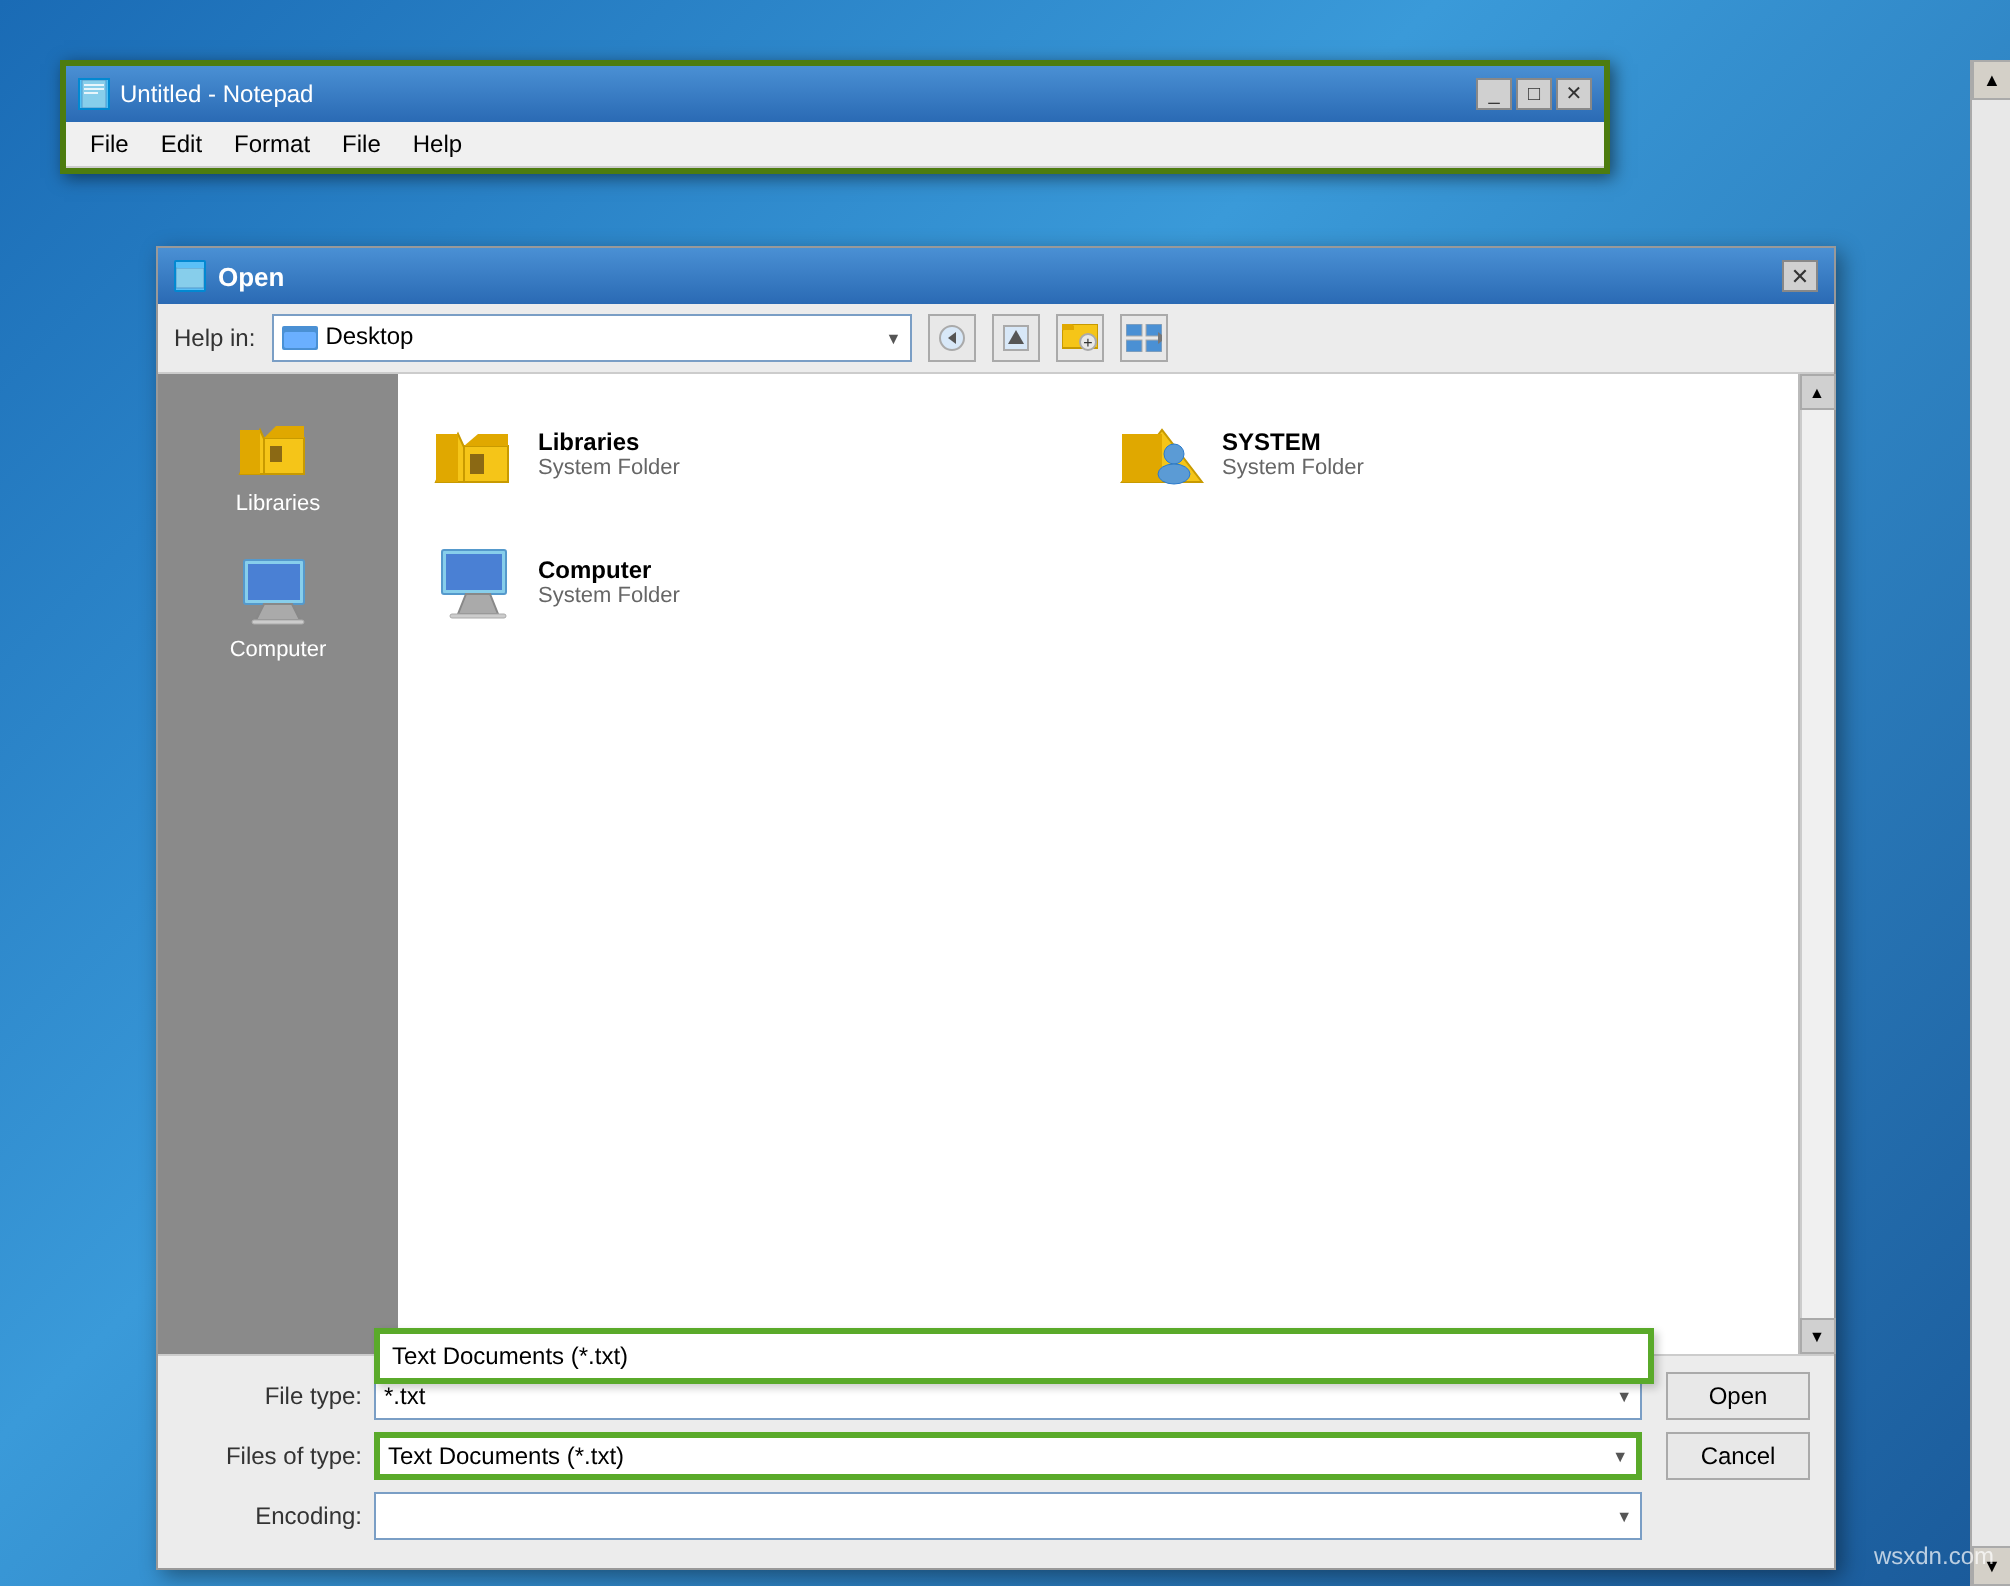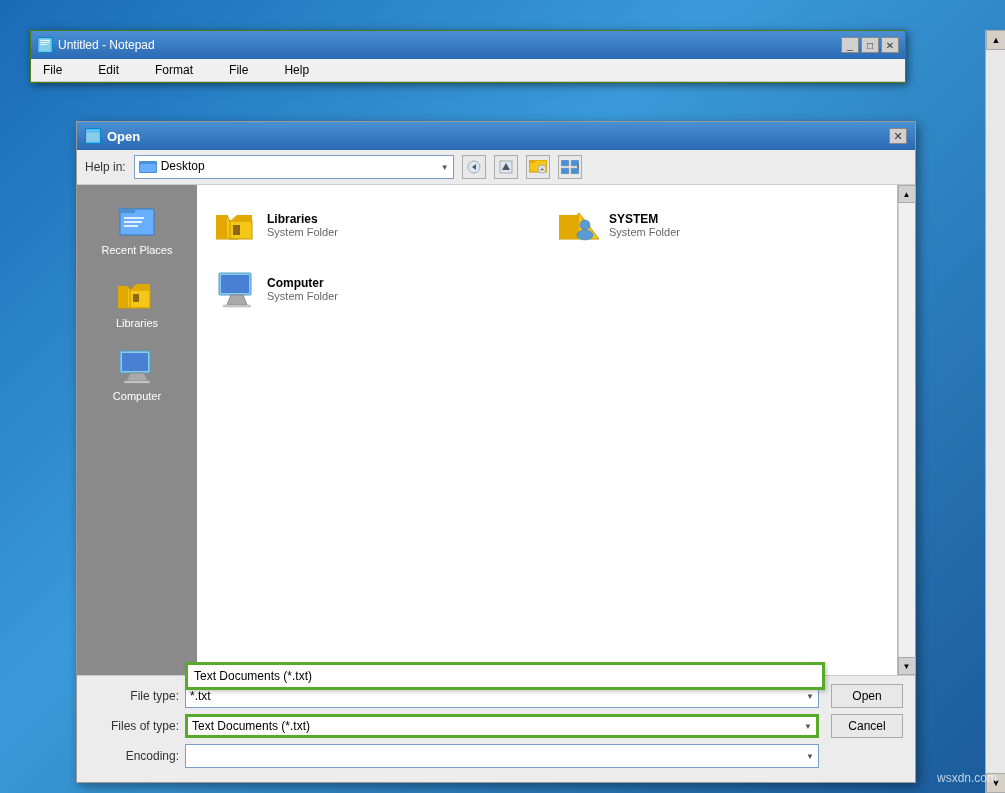--- a/index.html
+++ b/index.html
@@ -34,23 +34,23 @@
       letter-spacing: 6px;
       pointer-events: none;
       z-index: 1;
     }
 
     
     .notepad-window {
       position: absolute;
       top: 30px;
       left: 30px;
-      width: 876px;
+      width: 775px;
       background: #5eead4;
-      border: 1px solid #4d7c0f;
+      border: 3px solid #4d7c0f;
       box-shadow: 2px 2px 8px rgba(0,0,0,0.5);
     }
 
     .notepad-titlebar {
       background: linear-gradient(to bottom, #4a90d4 0%, #2a6ab4 100%);
       color: white;
       padding: 4px 6px;
       display: flex;
       align-items: center;
       justify-content: space-between;
@@ -99,21 +99,21 @@
 
     .title-btn.close-btn {
       background: #d0d0d0;
     }
 
     
     .notepad-menubar {
       background: #f0f0f0;
       padding: 2px 4px;
       display: flex;
-      gap: 20px;
+      gap: 0;
       border-bottom: 1px solid #ccc;
     }
 
     .menu-item {
       padding: 2px 8px;
       cursor: pointer;
       font-size: 12px;
       color: #000;
     }
 
@@ -544,33 +544,20 @@
           <rect x="10" y="8" width="8" height="6" fill="#4a90d4" stroke="#aaa" stroke-width="0.5"></rect>
           <polygon points="16,4 20,7 16,10" fill="#777"></polygon>
         </svg>
       </div>
     </div>
 
     <div class="dialog-body">
 
       <div class="dialog-sidebar">
 
-        <div class="sidebar-item">
-          <div class="sidebar-icon">
-            <svg width="42" height="42" viewBox="0 0 42 42">
-              <rect x="4" y="10" width="34" height="26" fill="#6aafff" stroke="#2a7acc" stroke-width="1" rx="1"></rect>
-              <rect x="4" y="10" width="15" height="4" fill="#4a90d4"></rect>
-              <polygon points="0,12 5,8 5,12" fill="#4a90d4"></polygon>
-              <rect x="8" y="18" width="20" height="2" fill="white" opacity="0.8"></rect>
-              <rect x="8" y="22" width="18" height="2" fill="white" opacity="0.8"></rect>
-              <rect x="8" y="26" width="14" height="2" fill="white" opacity="0.8"></rect>
-            </svg>
-          </div>
-          <span class="sidebar-label">Recent Places</span>
-        </div>
 
         <div class="sidebar-item">
           <div class="sidebar-icon">
             <svg width="42" height="42" viewBox="0 0 42 42">
               <polygon points="2,36 12,14 22,36" fill="#f5c518" stroke="#c89a00" stroke-width="1"></polygon>
               <polygon points="2,14 12,14 12,36 2,36" fill="#e0a800"></polygon>
               <rect x="14" y="18" width="20" height="18" fill="#f5c518" stroke="#c89a00" stroke-width="1"></rect>
               <polygon points="14,18 20,12 34,12 34,18" fill="#e0a800"></polygon>
               <rect x="17" y="22" width="6" height="8" fill="#8B6914"></rect>
             </svg>

